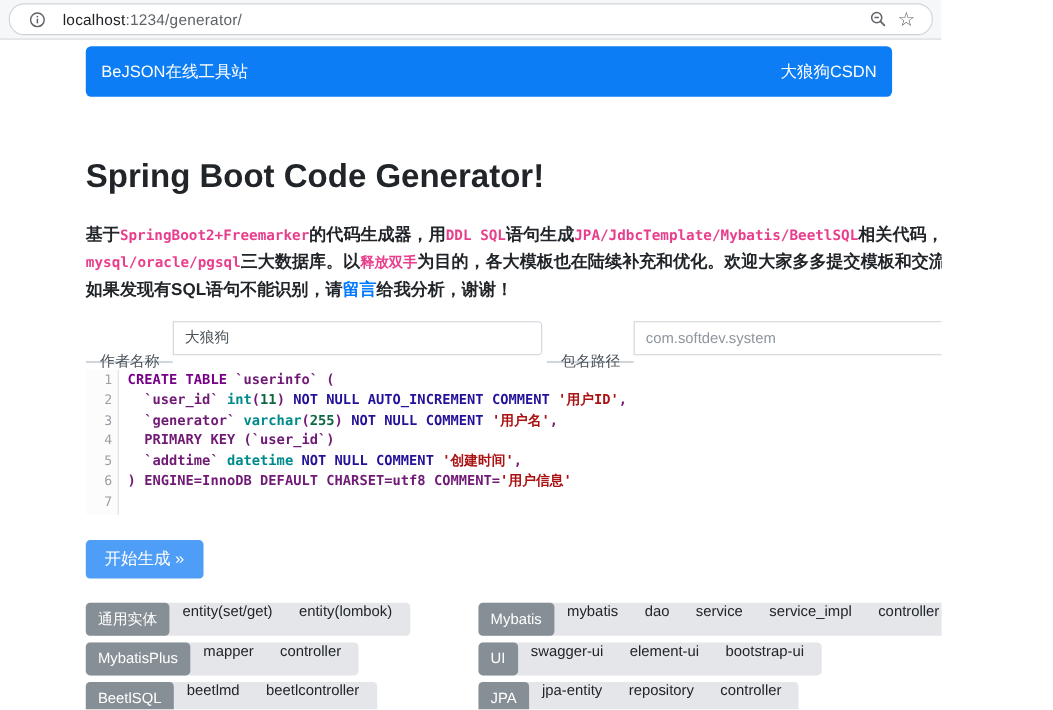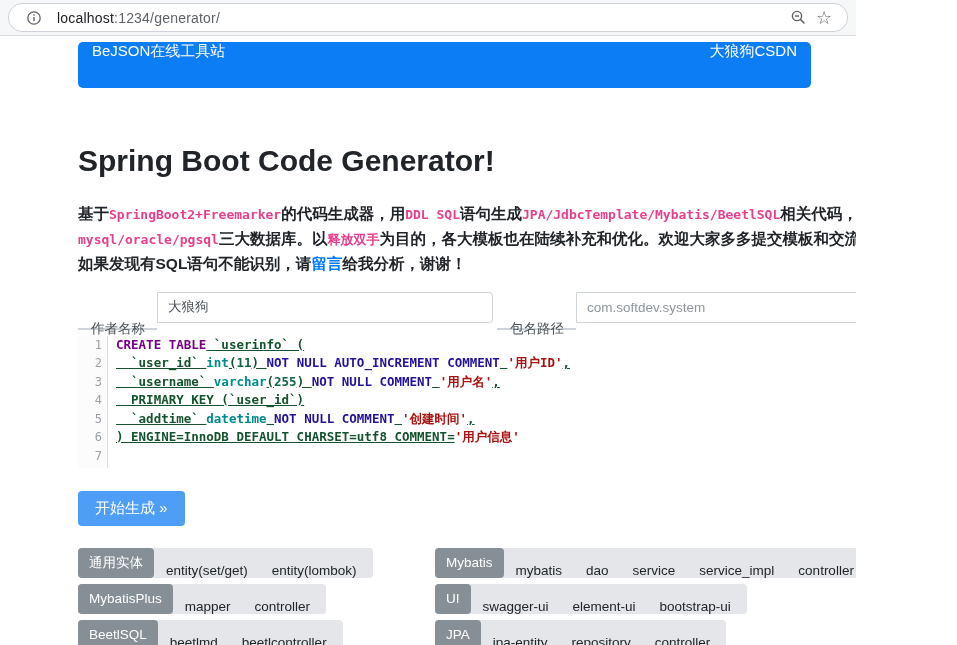--- a/index.html
+++ b/index.html
@@ -12,21 +12,21 @@
   .url{font-size:14px;margin-left:10px;letter-spacing:.2px;}
   .url-host{color:#202124;}
   .url-path{color:#5f6368;}
   .pill-spacer{flex:1;}
   .pill-icon{display:flex;align-items:center;justify-content:center;width:26px;height:26px;color:#5f6368;}
   .star-glyph{font-size:18px;color:#5f6368;line-height:1;}
 
   
   .page{padding:6px 45px 0 78px;}
 
-  .navbar{height:46px;background:var(--navbar-bg,#0d7df5);border-radius:5px;display:flex;justify-content:space-between;padding:0 14px;}
+  .navbar{height:46px;background:var(--navbar-bg,#0d7df5);border-radius:5px;display:flex;align-items:center;justify-content:space-between;padding:0 14px;}
   .nav-brand,.nav-right{color:#fff;font-size:15px;cursor:pointer;}
 
   .page-title{margin:56px 0 0 0;font-size:30px;line-height:34px;font-weight:700;color:#212529;}
 
   .description{margin-top:24px;font-size:15.5px;line-height:24px;color:#212529;width:834px;font-weight:bold;}
   .desc-code{font-family:"DejaVu Sans Mono","Liberation Mono",monospace;font-size:13px;color:var(--code-pink,#e83e8c);word-break:break-word;}
   .desc-link{color:var(--link-blue,#007bff);text-decoration:none;}
 
   
   .form-row{margin-top:12px;display:flex;gap:4px;width:834px;}
@@ -39,30 +39,30 @@
   .editor{margin-top:10px;width:834px;background:#fff;display:flex;padding:3px 0;min-height:132px;cursor:text;}
   .gutter{width:24px;padding-right:5px;border-right:1px solid #dcdcdc;background:#fcfcfc;text-align:right;}
   .ln{font-family:"DejaVu Sans Mono","Liberation Mono",monospace;font-size:12px;line-height:18.5px;color:#9aa0a6;}
   .codebox{flex:1;padding-left:8px;overflow:hidden;}
   .code-line{font-family:"DejaVu Sans Mono","Liberation Mono",monospace;font-size:12.5px;line-height:18.5px;font-weight:700;white-space:pre;color:#1a1a1a;}
   .tok-kw{color:#770088;}
   .tok-atom{color:#221199;}
   .tok-type{color:#008b8b;}
   .tok-num{color:#116644;}
   .tok-str{color:#aa1111;}
-  .tok-p{color:#14532d;text-decoration:underline;}
+  .tok-p{color:#701a75;}
 
   
   .btn-generate{margin-top:20px;display:inline-block;background:var(--button-bg,#4e9df6);color:#fff;font-size:15px;border:none;border-radius:4px;padding:8px 17px;cursor:pointer;font-family:inherit;}
 
   
   .groups-wrap{margin-top:22px;display:flex;width:834px;}
   .groups-col-left{width:357px;display:flex;flex-direction:column;gap:6px;align-items:flex-start;}
   .groups-col-right{flex:1;display:flex;flex-direction:column;gap:6px;align-items:flex-start;}
-  .tag-group{display:inline-flex;align-items:flex-end;background:var(--group-bg,#e4e6e9);border-radius:4px;height:30px;padding-right:4px;}
+  .tag-group{display:inline-flex;align-items:flex-start;background:var(--group-bg,#e4e6e9);border-radius:4px;height:30px;padding-right:4px;}
   .chip-leader{background:var(--chip-gray,#868e96);color:#fff;font-size:13.5px;border-radius:4px;height:30px;display:flex;align-items:center;padding:0 11px;cursor:pointer;}
   .chip-item{color:#212529;font-size:13.5px;padding:0 12px;cursor:pointer;}
 </style>
 </head>
 <body>
 
 <div class="viewport">
 
   <div class="chrome">
     <div class="address-pill">
@@ -116,21 +116,21 @@
           <div class="ln">2</div>
           <div class="ln">3</div>
           <div class="ln">4</div>
           <div class="ln">5</div>
           <div class="ln">6</div>
           <div class="ln">7</div>
         </div>
       <div class="codebox">
           <div class="code-line"><span class="tok-kw">CREATE TABLE</span><span class="tok-p"> `userinfo` (</span></div>
           <div class="code-line"><span class="tok-p">  `user_id` </span><span class="tok-type">int</span><span class="tok-p">(</span><span class="tok-num">11</span><span class="tok-p">) </span><span class="tok-atom">NOT NULL AUTO_INCREMENT COMMENT</span><span class="tok-p"> </span><span class="tok-str">'用户ID'</span><span class="tok-p">,</span></div>
-          <div class="code-line"><span class="tok-p">  `username` </span><span class="tok-type">varchar</span><span class="tok-p">(</span><span class="tok-num">255</span><span class="tok-p">) </span><span class="tok-atom">NOT NULL COMMENT</span><span class="tok-p"> </span><span class="tok-str">'用户名'</span><span class="tok-p">,</span></div>
+          <div class="code-line"><span class="tok-p">  `generator` </span><span class="tok-type">varchar</span><span class="tok-p">(</span><span class="tok-num">255</span><span class="tok-p">) </span><span class="tok-atom">NOT NULL COMMENT</span><span class="tok-p"> </span><span class="tok-str">'用户名'</span><span class="tok-p">,</span></div>
           <div class="code-line"><span class="tok-p">  PRIMARY KEY (`user_id`)</span></div>
           <div class="code-line"><span class="tok-p">  `addtime` </span><span class="tok-type">datetime</span><span class="tok-p"> </span><span class="tok-atom">NOT NULL COMMENT</span><span class="tok-p"> </span><span class="tok-str">'创建时间'</span><span class="tok-p">,</span></div>
           <div class="code-line"><span class="tok-p">) ENGINE=InnoDB DEFAULT CHARSET=utf8 COMMENT=</span><span class="tok-str">'用户信息'</span></div>
           <div class="code-line">&nbsp;</div>
         </div>
     </div>
 
     <div>
       <button class="btn-generate">开始生成 »</button>
     </div>

